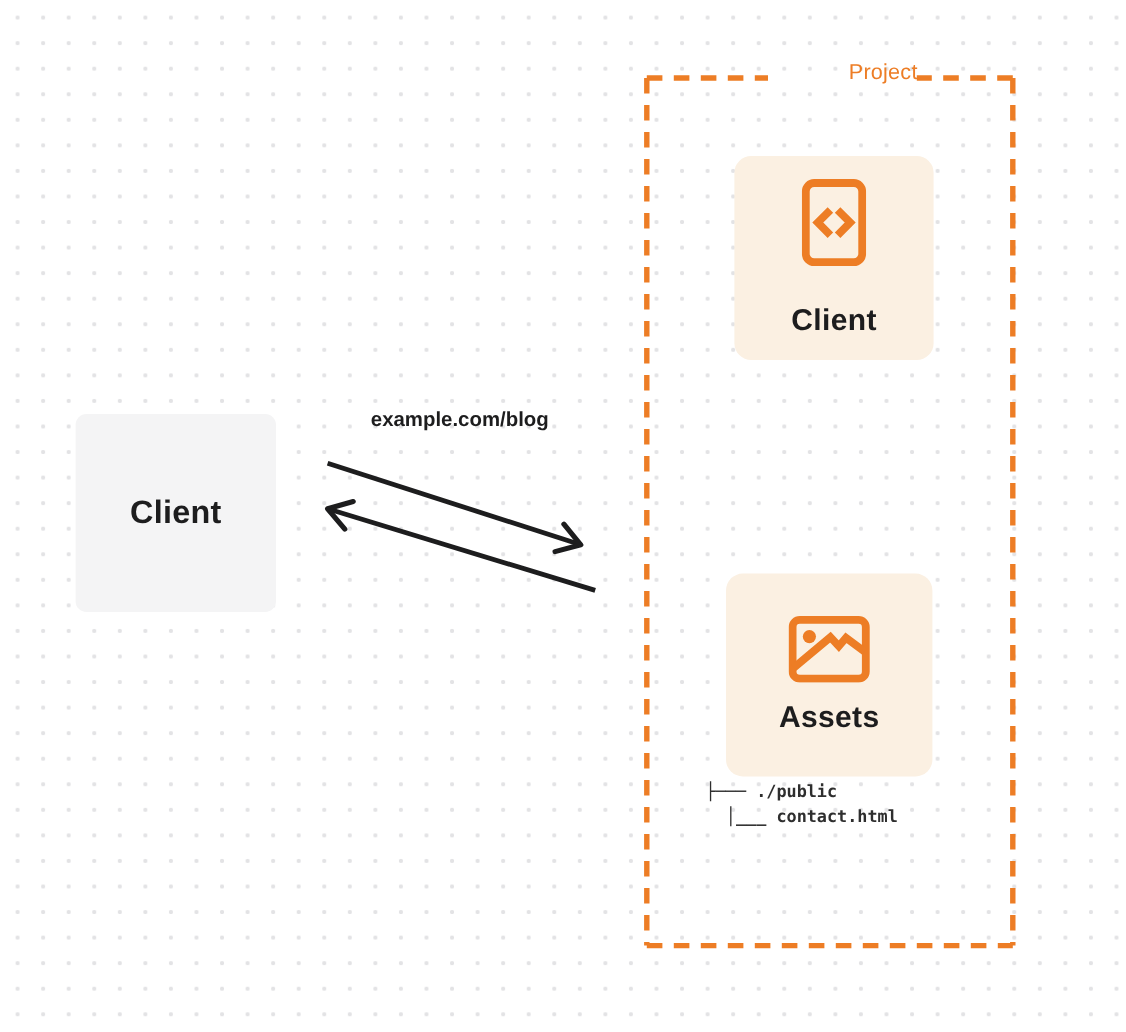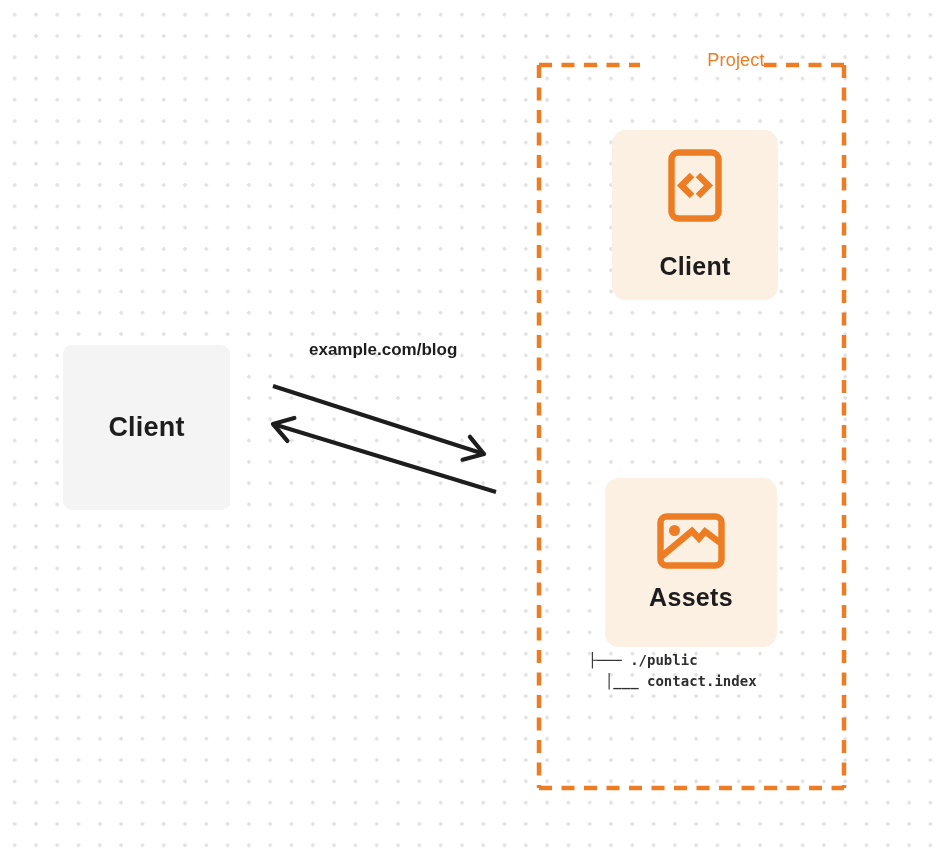--- a/index.html
+++ b/index.html
@@ -113,16 +113,16 @@
         <rect x="3.5" y="3.5" width="61" height="49" rx="6"></rect>
         <circle cx="17.5" cy="17.5" r="5.5" fill="#ed7d25" stroke="none"></circle>
         <path d="M4.5,43.5 L35,18 L42,25.5 L48,18.5 L63.5,30" stroke-linejoin="miter"></path>
       </svg>
     </span>
     <span class="label">Assets</span>
   </div>
 
   <div class="file-tree">
     <div class="tree-line">├─── ./public</div>
-    <div class="tree-line">  │___ contact.index</div>
+    <div class="tree-line">  │___ contact.html</div>
   </div>
 
 </div>
 
 </body></html>

